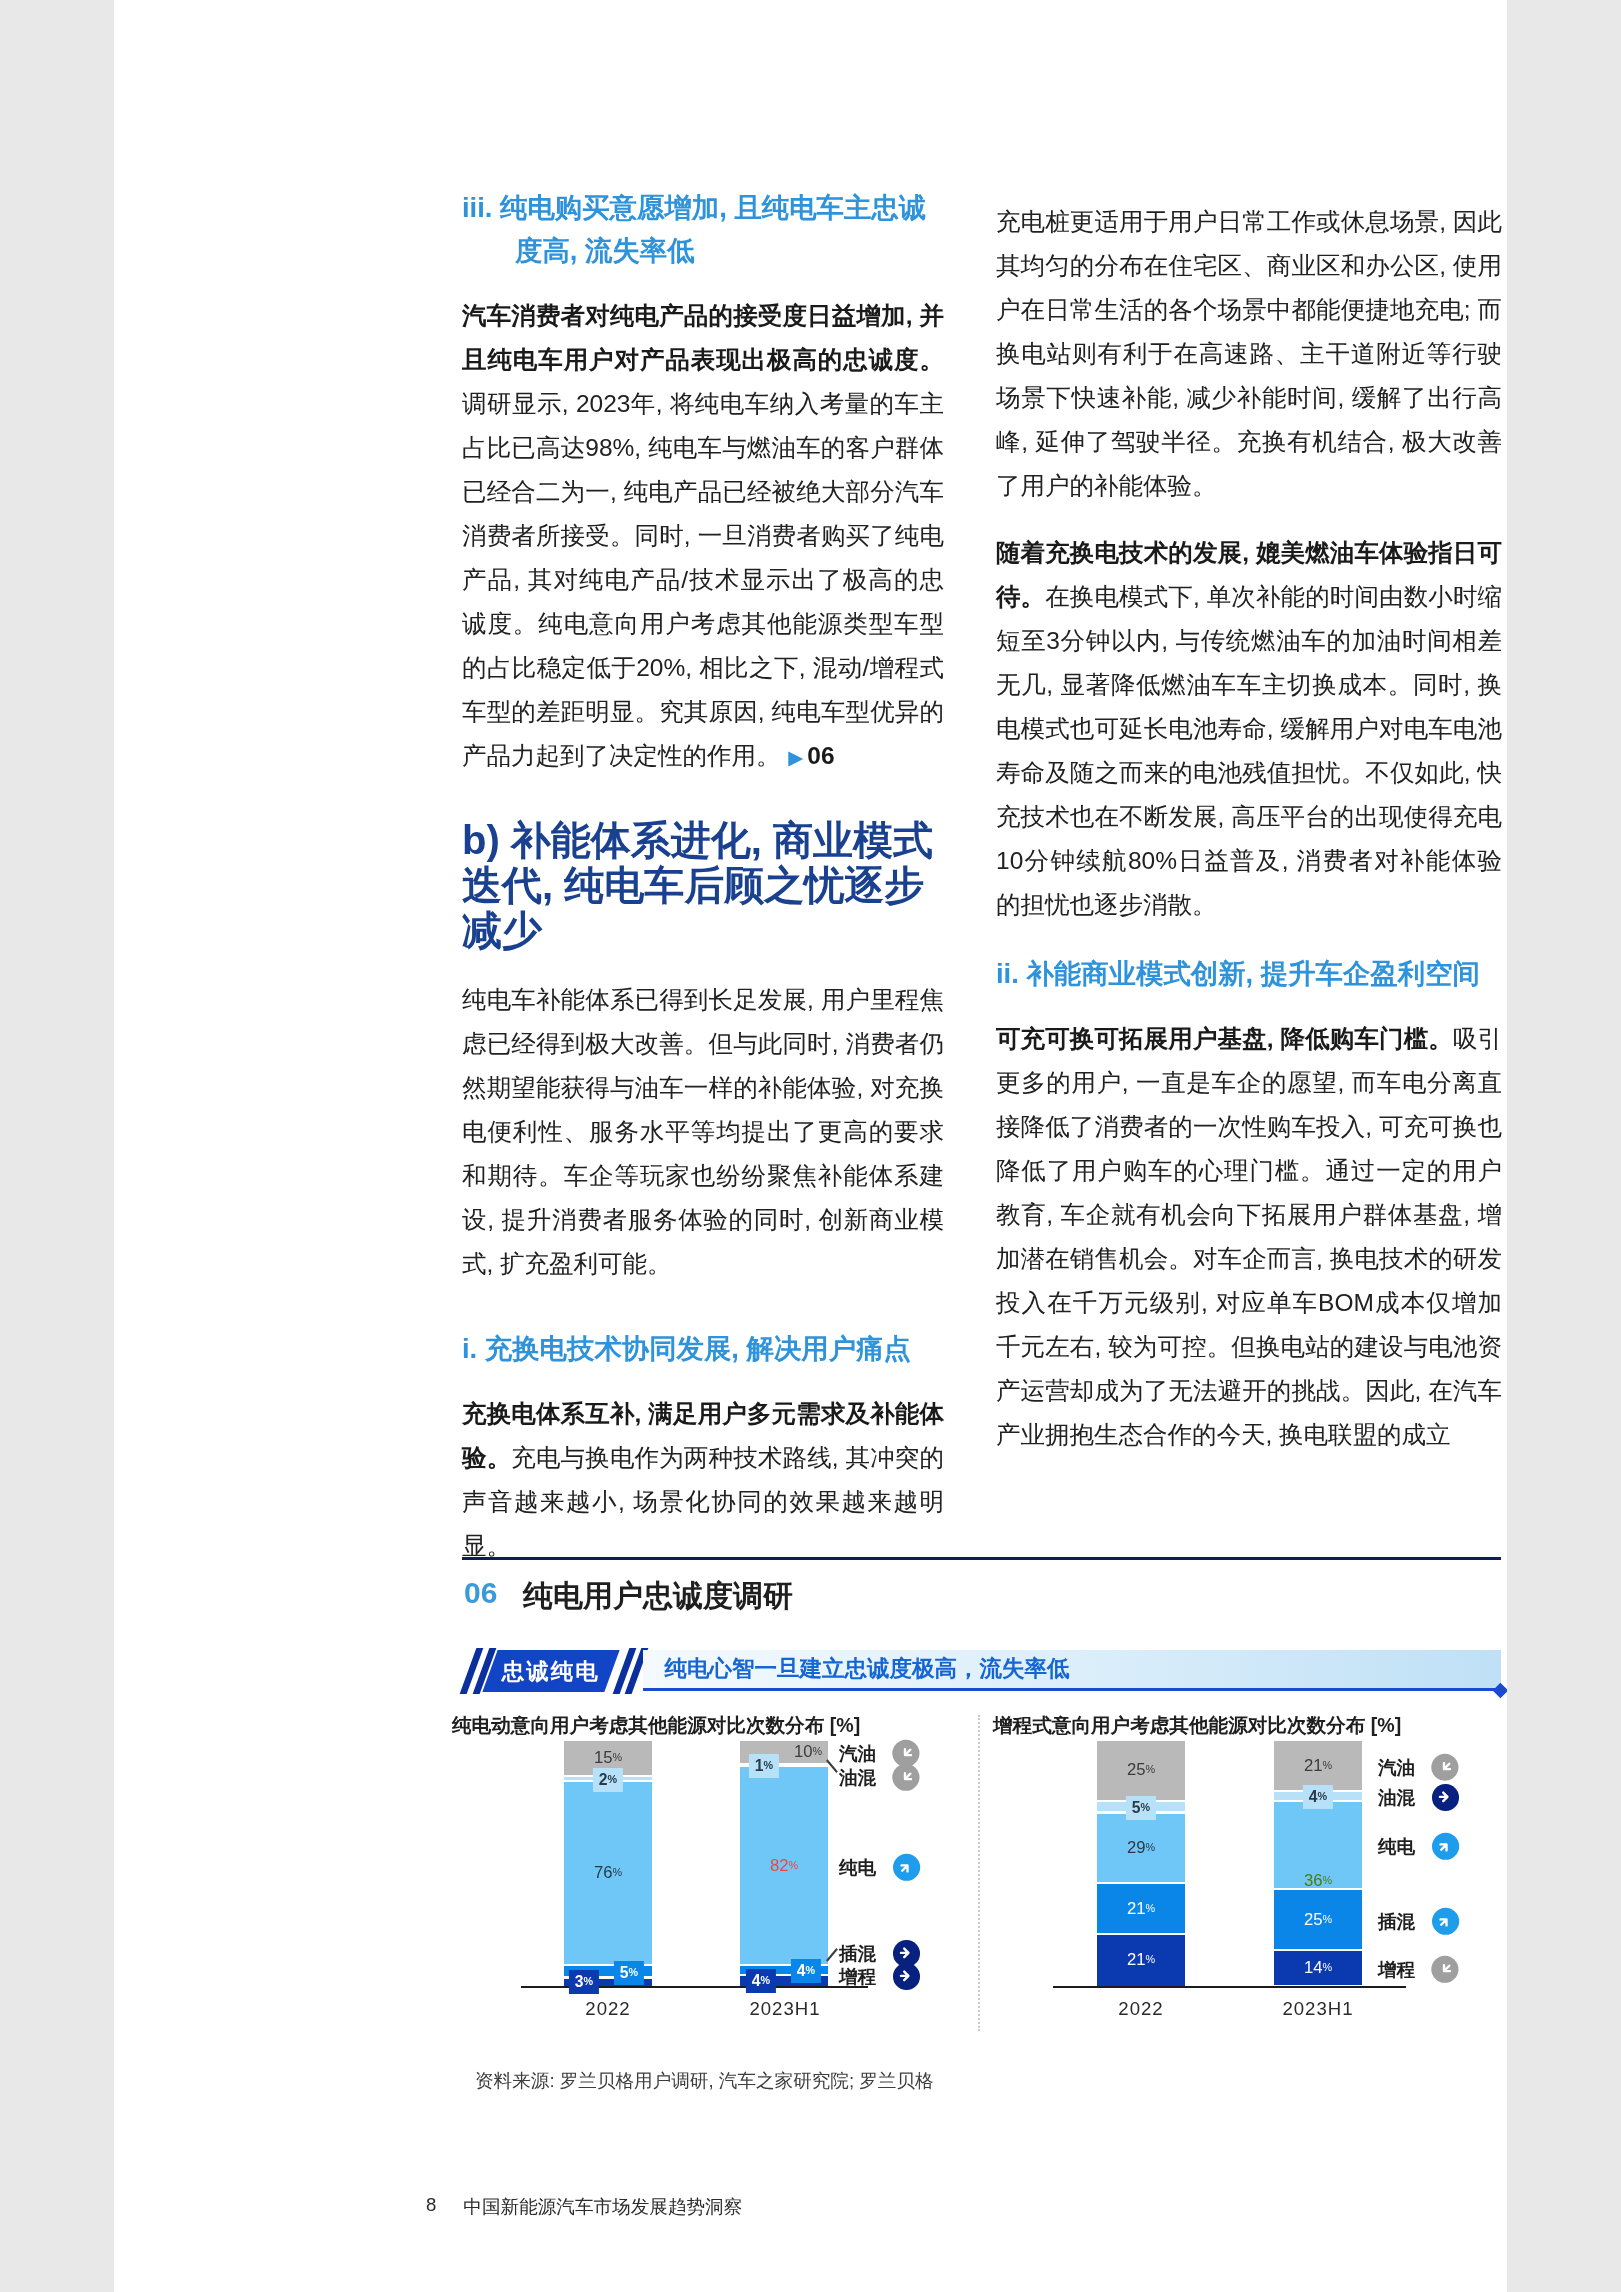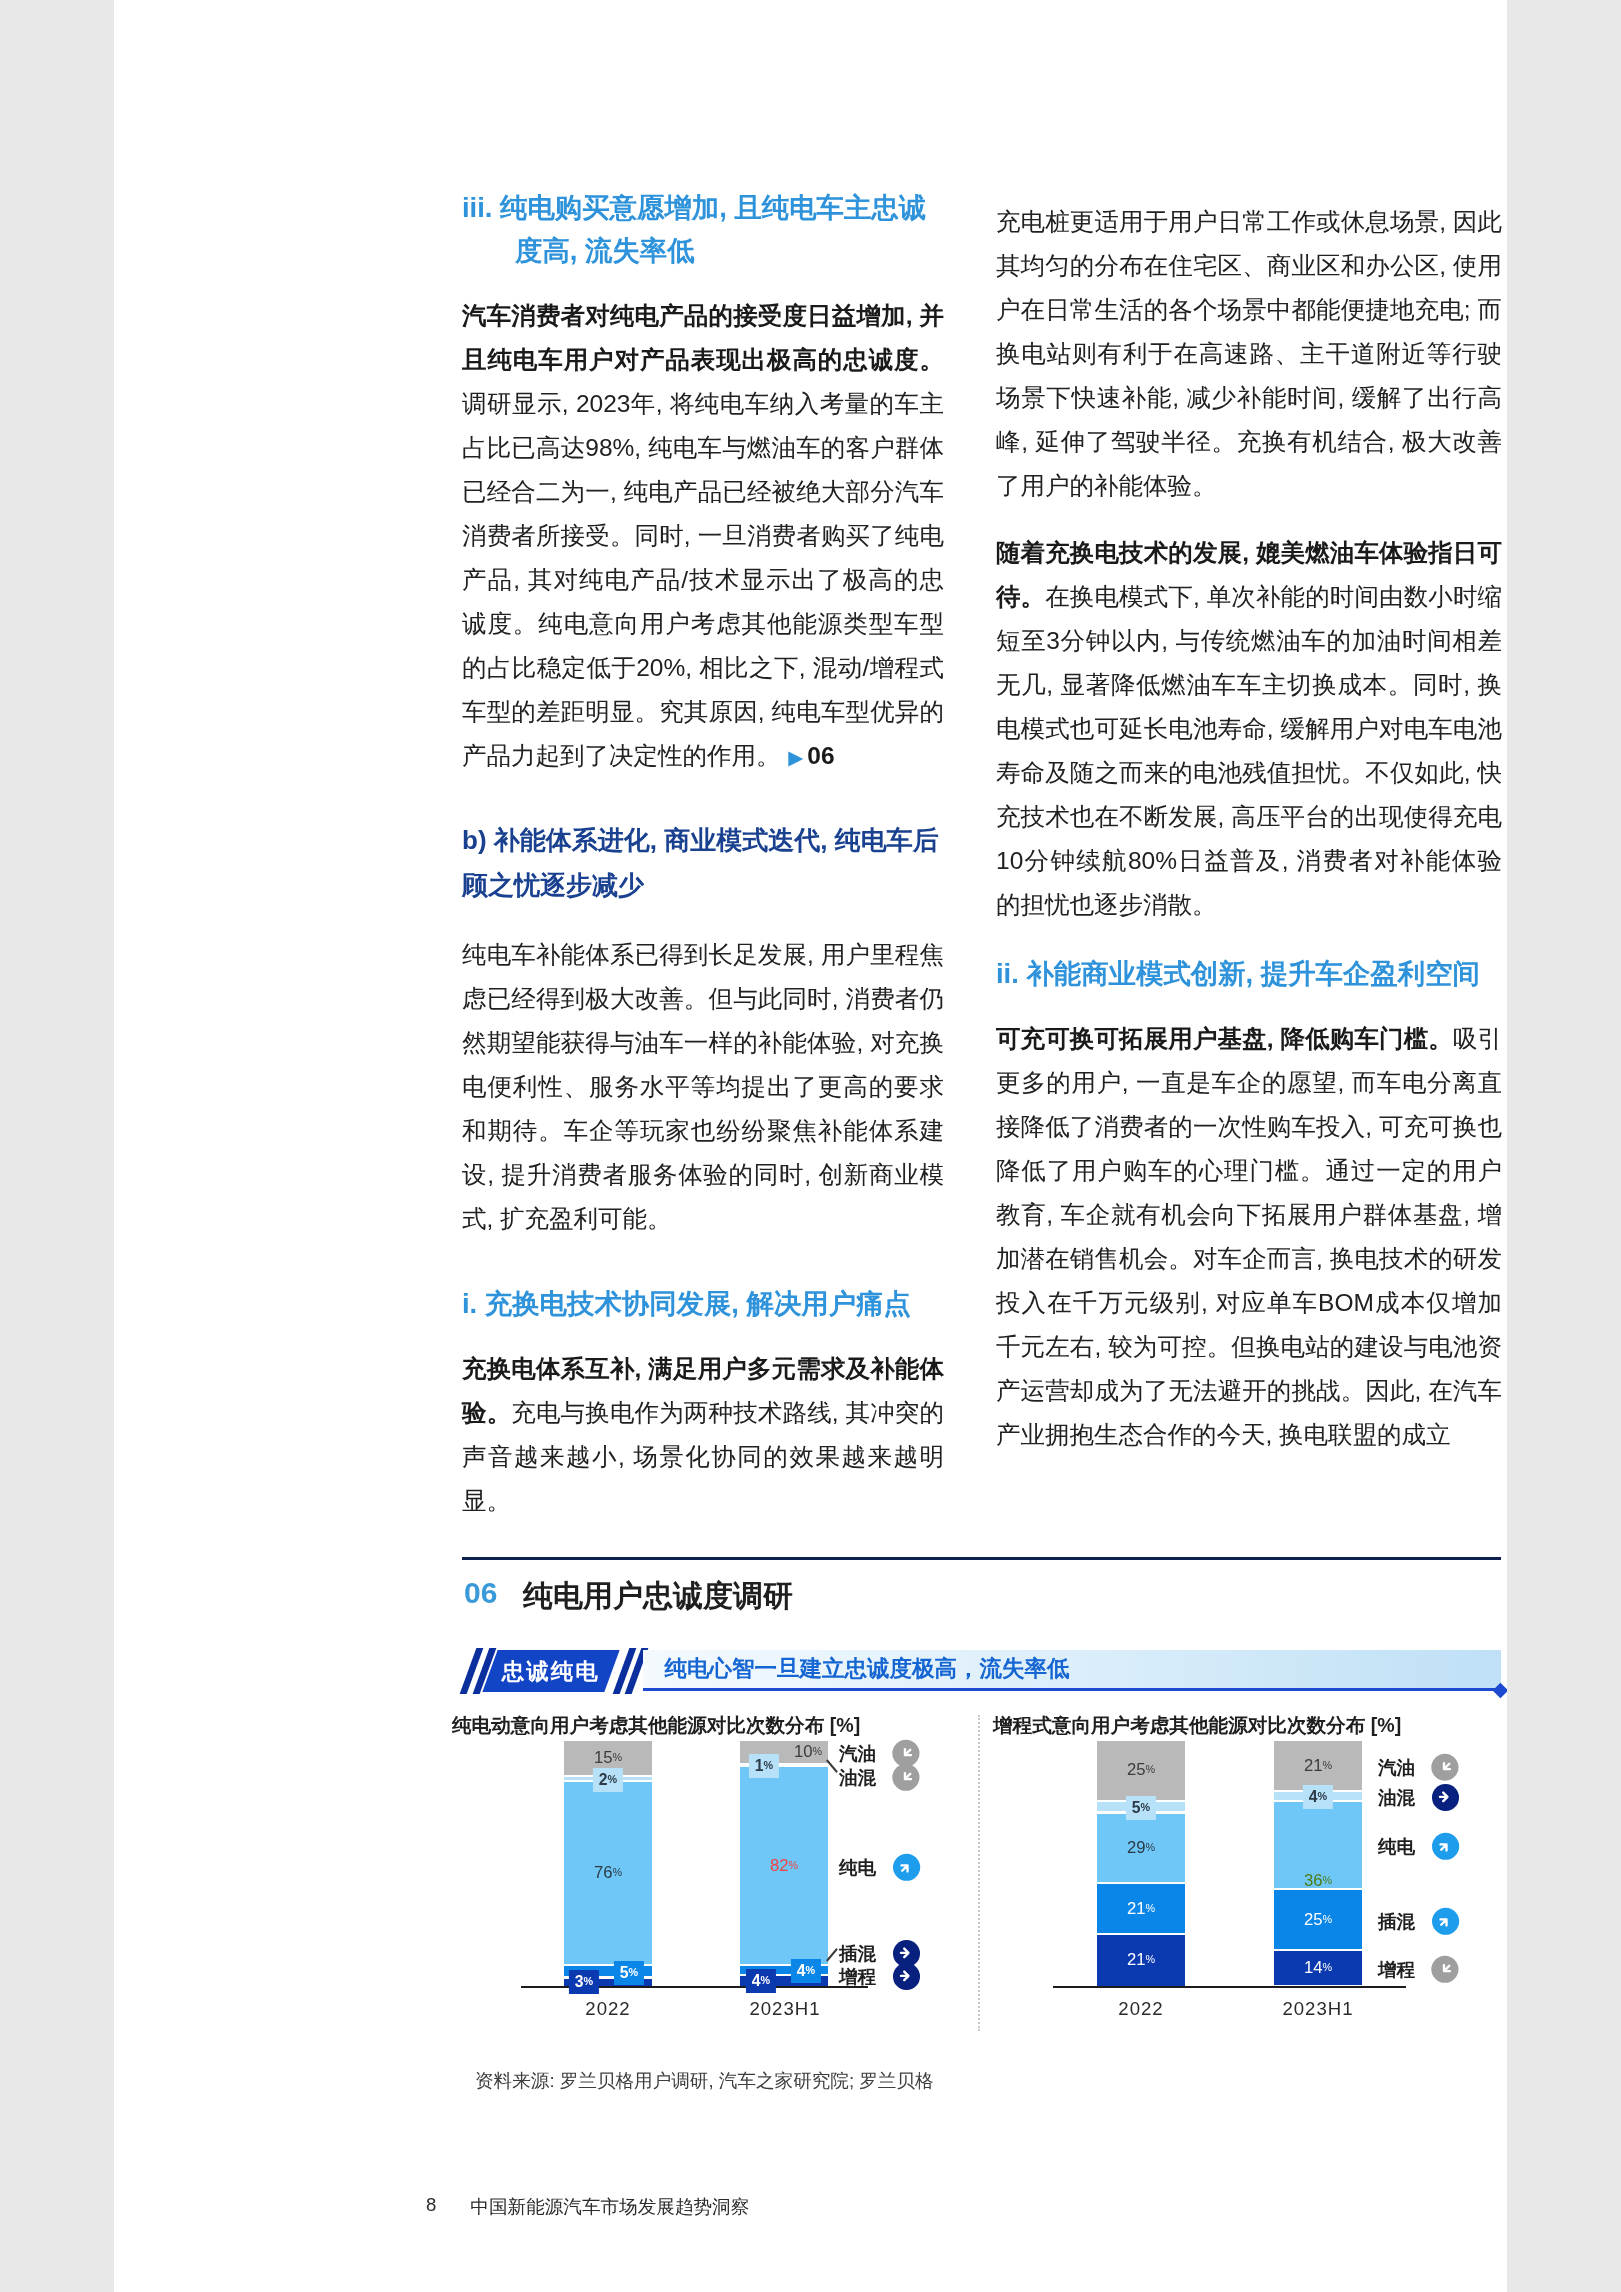--- a/index.html
+++ b/index.html
@@ -17,21 +17,21 @@
     margin:0 0 23.5px 0;font-size:24.5px;line-height:44px;
     text-align:justify;color:#212121;
   }
   .col p b{font-weight:700;color:#1a1a1a;}
   h3.sub{
     margin:0 0 21.6px 0;font-size:27.4px;line-height:43px;font-weight:700;
     color:#2e93da;
   }
   h3.hang{padding-left:53px;text-indent:-53px;}
   h2.navy{
-    margin:39px 0 25.5px 0;font-size:26px;line-height:45px;font-weight:700;
+    margin:39px 0 25.5px 0;font-size:40px;line-height:45px;font-weight:700;
     color:#1a418f;
   }
   .col-right p.first{margin-top:13.7px;}
   .col-right p.gap{margin-top:23.5px;}
   h3.mt{margin-top:25px;}
   h3.mt2{margin-top:41px;}
   .ref{white-space:nowrap;}
   .ref-arrow{color:#2e93da;font-size:19.6px;margin:0 3.9px 0 7.8px;}
   .ref-num{color:#1a418f;font-weight:700;}
   
@@ -67,21 +67,21 @@
   .legendlabel{position:absolute;font-size:18.6px;font-weight:700;color:#1f1f1f;white-space:nowrap;z-index:6;}
   .trendicon{
     position:absolute;width:26.5px;height:26.5px;border-radius:50%;z-index:6;
     display:flex;align-items:center;justify-content:center;
   }
   .connector{position:absolute;width:15.7px;height:2px;background:#3c3c3c;z-index:4;}
   
   .source{position:absolute;left:361px;top:2068px;font-size:18.6px;color:#3d3d3d;}
   .footer{position:absolute;left:312px;top:2194px;font-size:18.6px;color:#2b2b2b;display:flex;}
   .footer .pno{font-weight:500;}
-  .footer .ftext{margin-left:34px;font-weight:500;}
+  .footer .ftext{margin-left:27px;font-weight:500;}
 </style>
 </head>
 <body>
 
 <div class="page">
 
   <div class="col col-left">
     <h3 class="sub hang">iii. 纯电购买意愿增加, 且纯电车主忠诚度高, 流失率低</h3>
     <p><b>汽车消费者对纯电产品的接受度日益增加, 并且纯电车用户对产品表现出极高的忠诚度。</b><span>调研显示, 2023年, 将纯电车纳入考量的车主占比已高达98%, 纯电车与燃油车的客户群体已经合二为一, 纯电产品已经被绝大部分汽车消费者所接受。同时, 一旦消费者购买了纯电产品, 其对纯电产品/技术显示出了极高的忠诚度。纯电意向用户考虑其他能源类型车型的占比稳定低于20%, 相比之下, 混动/增程式车型的差距明显。究其原因, 纯电车型优异的产品力起到了决定性的作用。</span><span class="ref"><span class="ref-arrow">▶</span><b class="ref-num">06</b></span></p>
     <h2 class="navy">b) 补能体系进化, 商业模式迭代, 纯电车后顾之忧逐步减少</h2>

